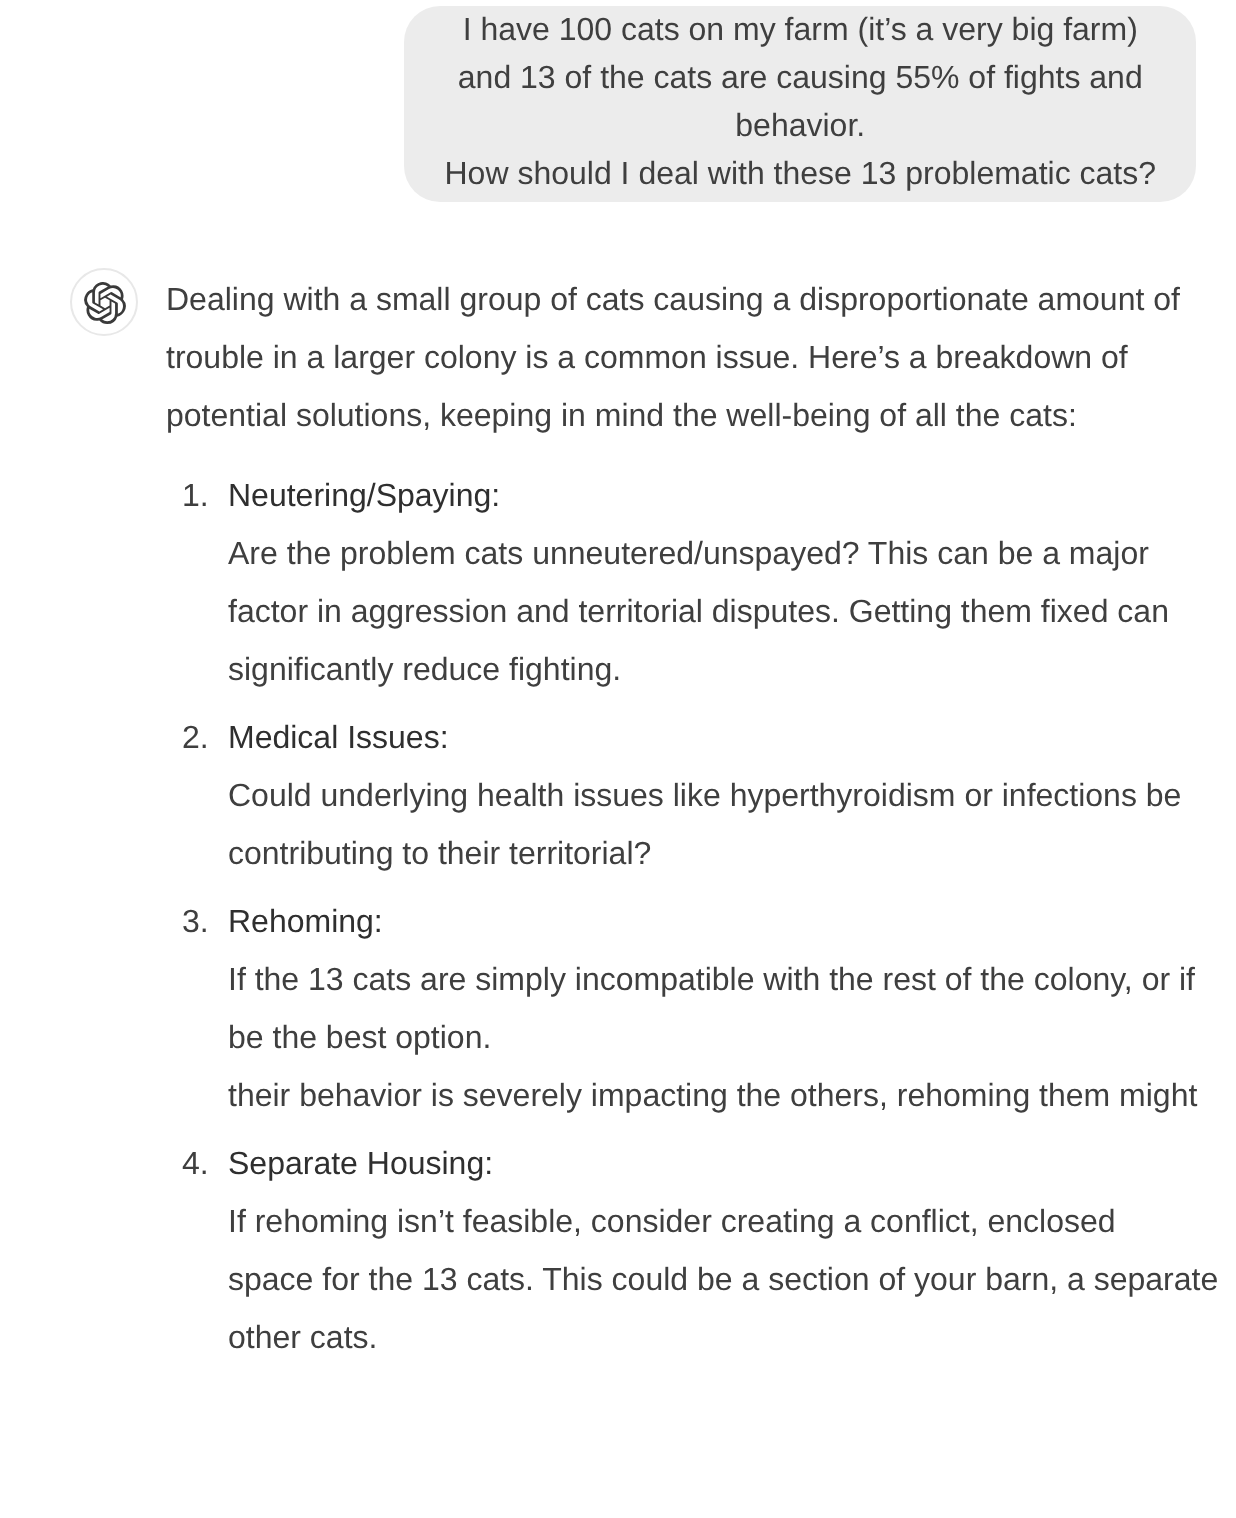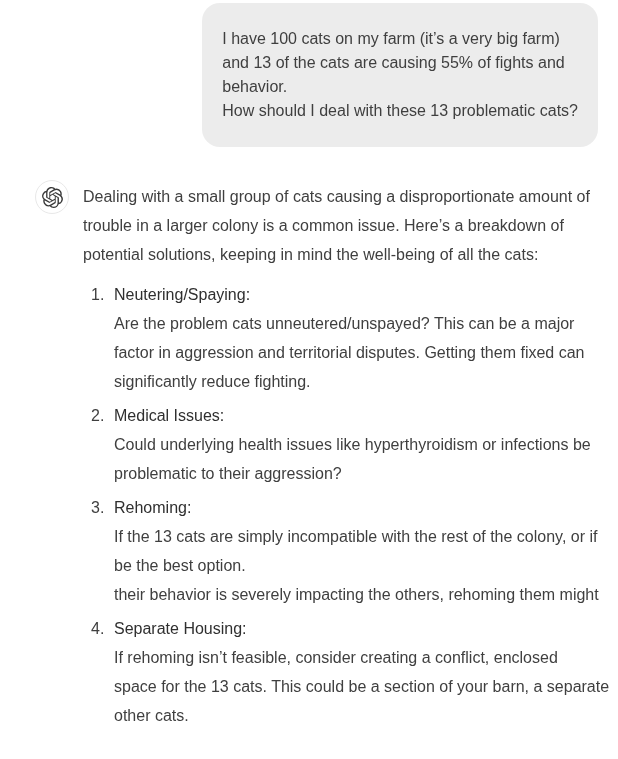--- a/index.html
+++ b/index.html
@@ -18,23 +18,24 @@
     color:var(--text);
     font-family:"Liberation Sans", sans-serif;
   }
   .page{width:618px;height:759px;position:relative;}
 
   
   .user-row{display:flex;justify-content:flex-end;padding:3px 20px 0 0;}
   .bubble{
     background:var(--bubble);
     border-radius:18px;
-    padding:24px 20px;
+    padding:1px 20px;
     font-size:16px;
     line-height:24px;
+    text-align:center;
   }
   .bline{white-space:nowrap;}
 
   
   .assistant-row{display:flex;align-items:flex-start;margin-top:33px;padding-left:35px;}
   .avatar{
     width:34px;height:34px;flex:0 0 auto;
     border-radius:50%;
     border:1px solid var(--ring);
     background:#fff;
@@ -93,21 +94,21 @@
           <div class="item-line">Are the problem cats unneutered/unspayed? This can be a major</div>
           <div class="item-line">factor in aggression and territorial disputes. Getting them fixed can</div>
           <div class="item-line">significantly reduce fighting.</div>
         </div>
 
         <div class="list-item">
           <div class="item-line heading">
             <span class="num">2.</span><span class="title">Medical Issues:</span>
           </div>
           <div class="item-line">Could underlying health issues like hyperthyroidism or infections be</div>
-          <div class="item-line">problematic to their aggression?</div>
+          <div class="item-line">contributing to their territorial?</div>
         </div>
 
         <div class="list-item">
           <div class="item-line heading">
             <span class="num">3.</span><span class="title">Rehoming:</span>
           </div>
           <div class="item-line">If the 13 cats are simply incompatible with the rest of the colony, or if</div>
           <div class="item-line">be the best option.</div>
           <div class="item-line">their behavior is severely impacting the others, rehoming them might</div>
         </div>

